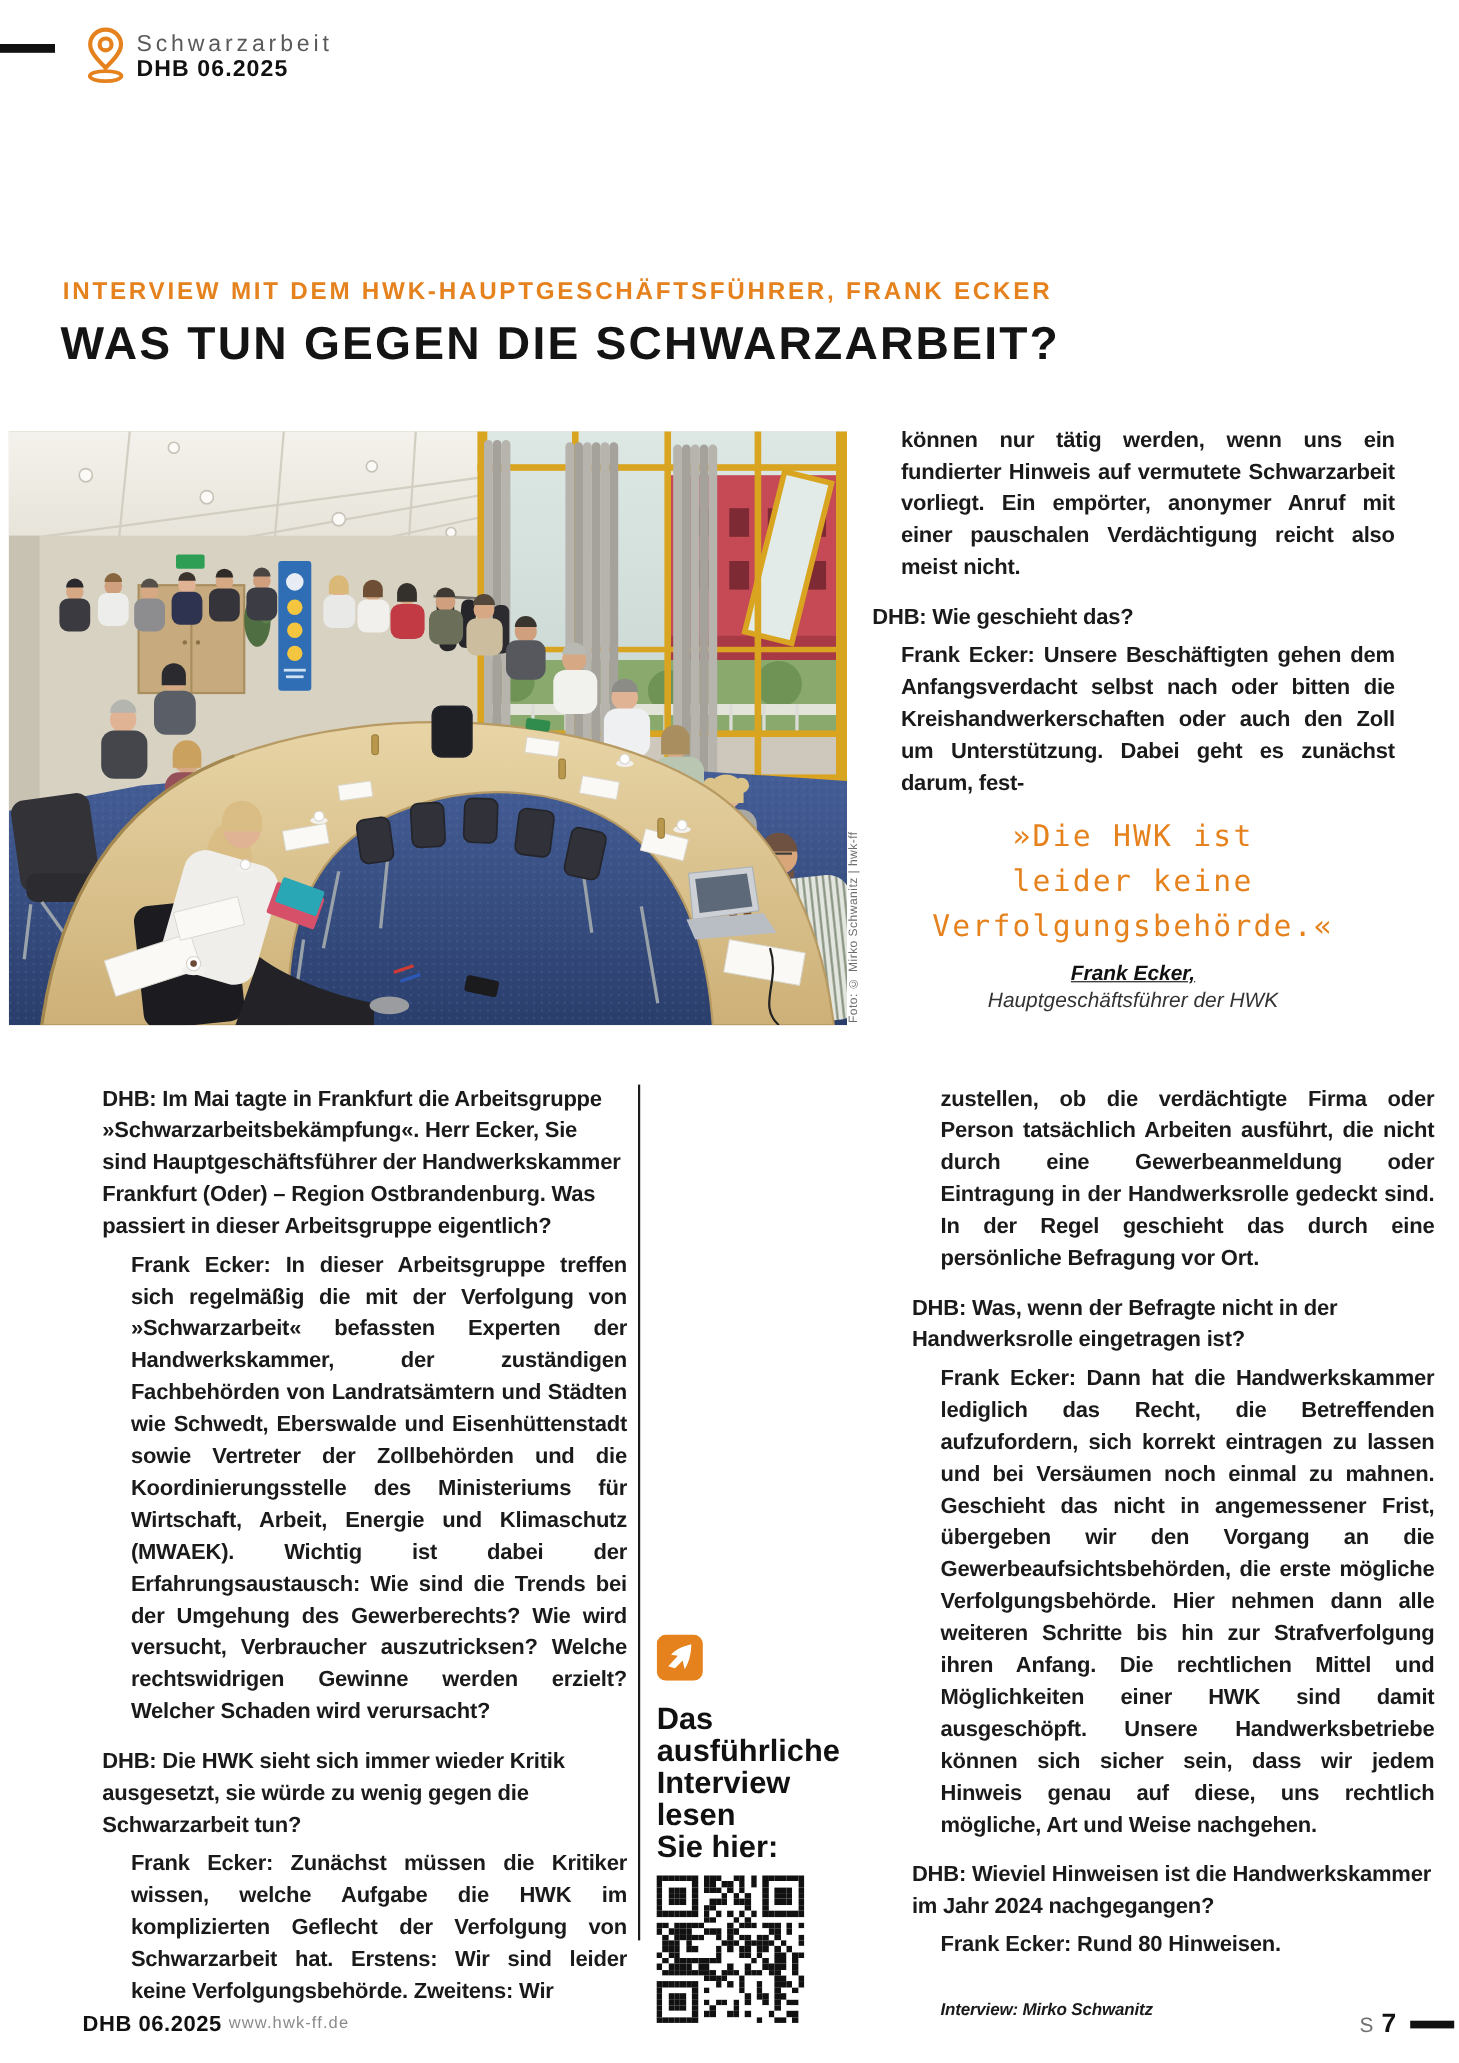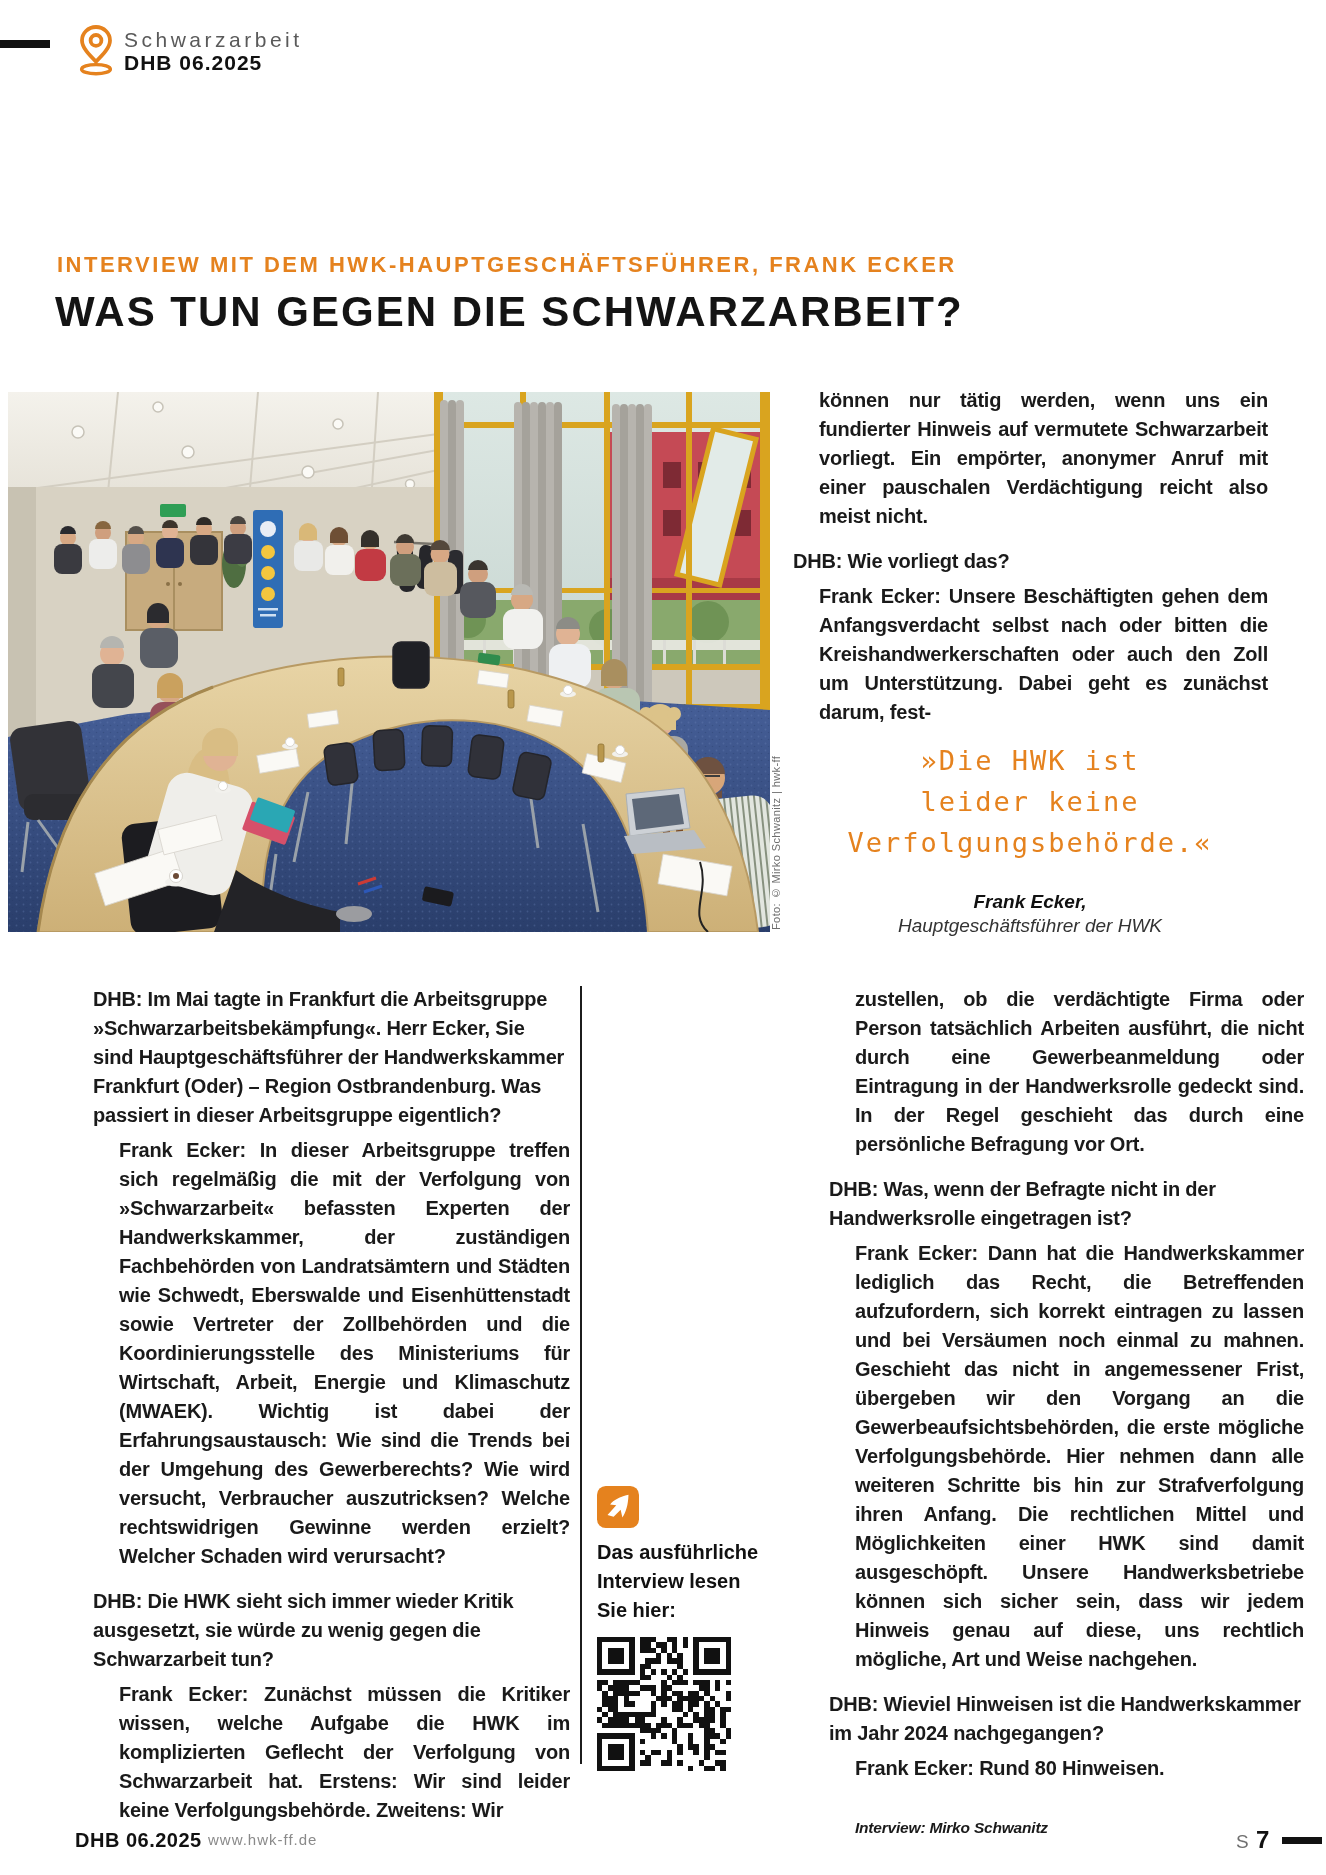--- a/index.html
+++ b/index.html
@@ -28,26 +28,26 @@
   .blk{margin:0;font-weight:bold;}
   .blk.question{font-weight:700;margin-top:16px;text-align:left;}
   .blk.question:first-child,.blk.continuation:first-child{margin-top:0;}
   .blk.answer,.blk.continuation{padding-left:26px;margin-top:6px;}
   .blk.byline{padding-left:26px;margin-top:30px;font-weight:700;font-style:italic;font-size:15.5px;text-align:left;}
   .divider{position:absolute;left:580px;top:986px;width:2px;height:778px;background:#1c1c1c;}
   
   .pullquote{position:absolute;left:780px;top:740px;width:500px;text-align:center;}
   .quote-text{font-family:"DejaVu Sans Mono",monospace;font-size:27px;line-height:41px;letter-spacing:2px;
               color:var(--accent,#e5821e);white-space:pre-line;}
-  .quote-author{margin-top:28px;font-size:19px;font-weight:700;font-style:italic;color:#111;}
+  .quote-author{margin-top:12px;font-size:19px;font-weight:700;font-style:italic;color:#111;text-decoration:underline;}
   .quote-role{font-size:19px;font-style:italic;color:#333;line-height:26px;}
   
   .sidebar{position:absolute;left:597px;top:1486px;width:186px;}
   .click-icon{width:42px;height:42px;display:block;}
-  .sidebar-note{margin-top:10px;font-size:20px;font-weight:700;line-height:29px;white-space:pre-line;color:#111;}
+  .sidebar-note{margin-top:20px;font-size:28px;font-weight:700;line-height:29px;white-space:pre-line;color:#111;}
   .qr{margin-top:12px;width:134px;height:134px;display:grid;background:#fff;}
   .qr div{background:#fff;}
   .qr div.on{background:#111;}
   
   .footer-issue{position:absolute;left:75px;top:1829px;font-size:20px;font-weight:700;letter-spacing:.5px;color:#111;}
   .footer-url{position:absolute;left:208px;top:1831px;font-size:15px;letter-spacing:1px;color:#8a8a8a;}
   .page-prefix{position:absolute;left:1236px;top:1831px;font-size:19px;color:#6f6f6f;}
   .page-number{position:absolute;left:1256px;top:1826px;font-size:24px;font-weight:700;color:#111;}
 </style>
 </head>
@@ -424,21 +424,21 @@
         <polygon points="624,407 671,402 676,432 628,438" fill="#5d6878"></polygon>
         <polygon points="616,444 686,438 698,456 624,462" fill="#b9bec4"></polygon>
         <path d="M692,470 C 702,500 680,522 700,540" stroke="#222" stroke-width="2" fill="none"></path>
       </g>
     </svg>
   </div>
   <div class="photo-credit">Foto: © Mirko Schwanitz | hwk-ff</div>
 
   <div class="col col-rtop" id="col-rtop">
       <div class="blk continuation">können nur tätig werden, wenn uns ein fundierter Hinweis auf vermutete Schwarzarbeit vorliegt. Ein empörter, anonymer Anruf mit einer pauschalen Verdächtigung reicht also meist nicht.</div>
-      <div class="blk question">DHB: Wie vorliegt das?</div>
+      <div class="blk question">DHB: Wie geschieht das?</div>
       <div class="blk answer">Frank Ecker: Unsere Beschäftigten gehen dem Anfangsverdacht selbst nach oder bitten die Kreishandwerkerschaften oder auch den Zoll um Unterstützung. Dabei geht es zunächst darum, fest-</div>
     </div>
 
   <div class="pullquote">
     <div class="quote-text">»Die HWK ist
 leider keine
 Verfolgungsbehörde.«</div>
     <div class="quote-author">Frank Ecker,</div>
     <div class="quote-role">Hauptgeschäftsführer der HWK</div>
   </div>

